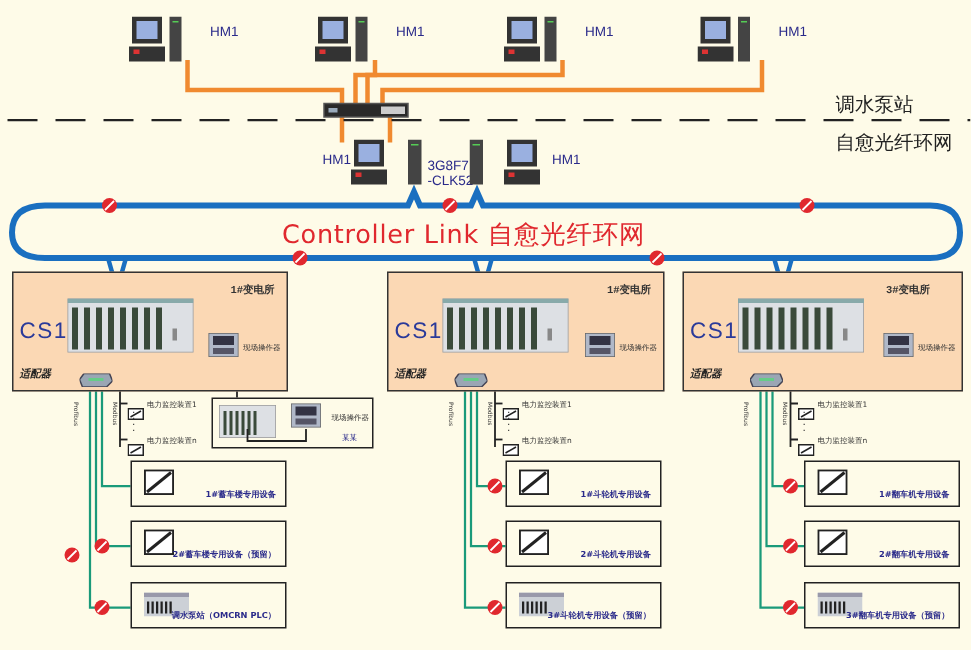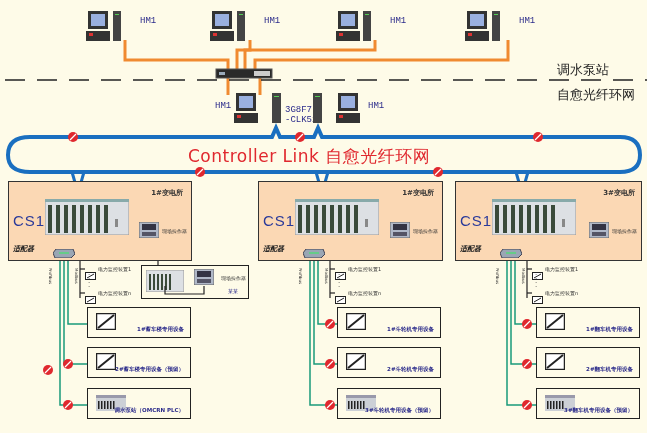--- a/index.html
+++ b/index.html
@@ -1,23 +1,23 @@
 <!DOCTYPE html>
 <html><head>
 <meta charset="utf-8">
 <style>
   html,body{margin:0;padding:0;}
   body{width:647px;height:433px;background:#fefbe8;position:relative;overflow:hidden;font-family:"DejaVu Sans",sans-serif;}
   .abs{position:absolute;}
   svg.net{position:absolute;left:0;top:0;}
-  .hmi-label{position:absolute;font-size:9px;color:#2a2a8a;font-family:Liberation Mono, monospace;}
+  .hmi-label{position:absolute;font-size:9px;color:#2a2a8a;font-family:Liberation Sans, sans-serif;}
   .layer-label{position:absolute;font-size:13px;color:#222;font-family:"DejaVu Sans",sans-serif;}
   .ring-title{position:absolute;font-size:17px;color:#e0282e;font-family:"DejaVu Sans",sans-serif;letter-spacing:0.5px;}
   .station{position:absolute;background:#fbd8b4;border:1.5px solid #333;}
-  .station-title{position:absolute;font-size:7px;color:#333;font-weight:bold;}
+  .station-title{position:absolute;font-size:7px;color:#333;font-weight:bold;font-family:Liberation Mono, monospace;}
   .cs1{position:absolute;font-size:15px;color:#2a3a9a;font-family:"Liberation Sans",sans-serif;letter-spacing:1px;}
   .adapter-label{position:absolute;font-size:7px;color:#222;font-weight:bold;font-style:italic;}
   .small-label{position:absolute;font-size:5px;color:#333;white-space:nowrap;}
   .dev-box{position:absolute;border:1.5px solid #222;background:#fefbe8;}
   .dev-label{position:absolute;font-size:5.5px;color:#2a2a8a;font-weight:bold;white-space:nowrap;}
 </style>
 </head>
 <body>
 
 <svg class="net" width="647" height="433">
@@ -376,21 +376,21 @@
         <rect x="2" y="6" width="1.5" height="8" fill="#222"></rect>
         <rect x="5" y="6" width="1.5" height="8" fill="#222"></rect>
         <rect x="8" y="6" width="1.5" height="8" fill="#222"></rect>
         <rect x="11" y="6" width="1.5" height="8" fill="#222"></rect>
         <rect x="14" y="6" width="1.5" height="8" fill="#222"></rect>
         <rect x="17" y="6" width="1.5" height="8" fill="#222"></rect>
       </svg>
       <span class="dev-label" style="right: 6px; bottom: 4px;">3#斗轮机专用设备（预留）</span>
     </div>
     <div class="station" style="left: 455px; top: 181px; width: 185px; height: 78px;">
-    <span class="station-title" style="right:6px;top:6px;text-align:center;">3#变电所</span>
+    <span class="station-title" style="right:21px;top:6px;text-align:center;">3#变电所</span>
     <span class="cs1" style="left:4px;top:30px;">CS1</span>
     <div class="abs" style="left:36px;top:17px;">
       <svg width="84" height="36">
         <rect x="0" y="0" width="84" height="36" fill="#dde0e4" stroke="#999"></rect>
         <rect x="0" y="0" width="84" height="3" fill="#8aa"></rect>
         <rect x="3" y="6" width="4" height="28" fill="#3a4a3a"></rect>
           <rect x="11" y="6" width="4" height="28" fill="#3a4a3a"></rect>
           <rect x="19" y="6" width="4" height="28" fill="#3a4a3a"></rect>
           <rect x="27" y="6" width="4" height="28" fill="#3a4a3a"></rect>
           <rect x="35" y="6" width="4" height="28" fill="#3a4a3a"></rect>

